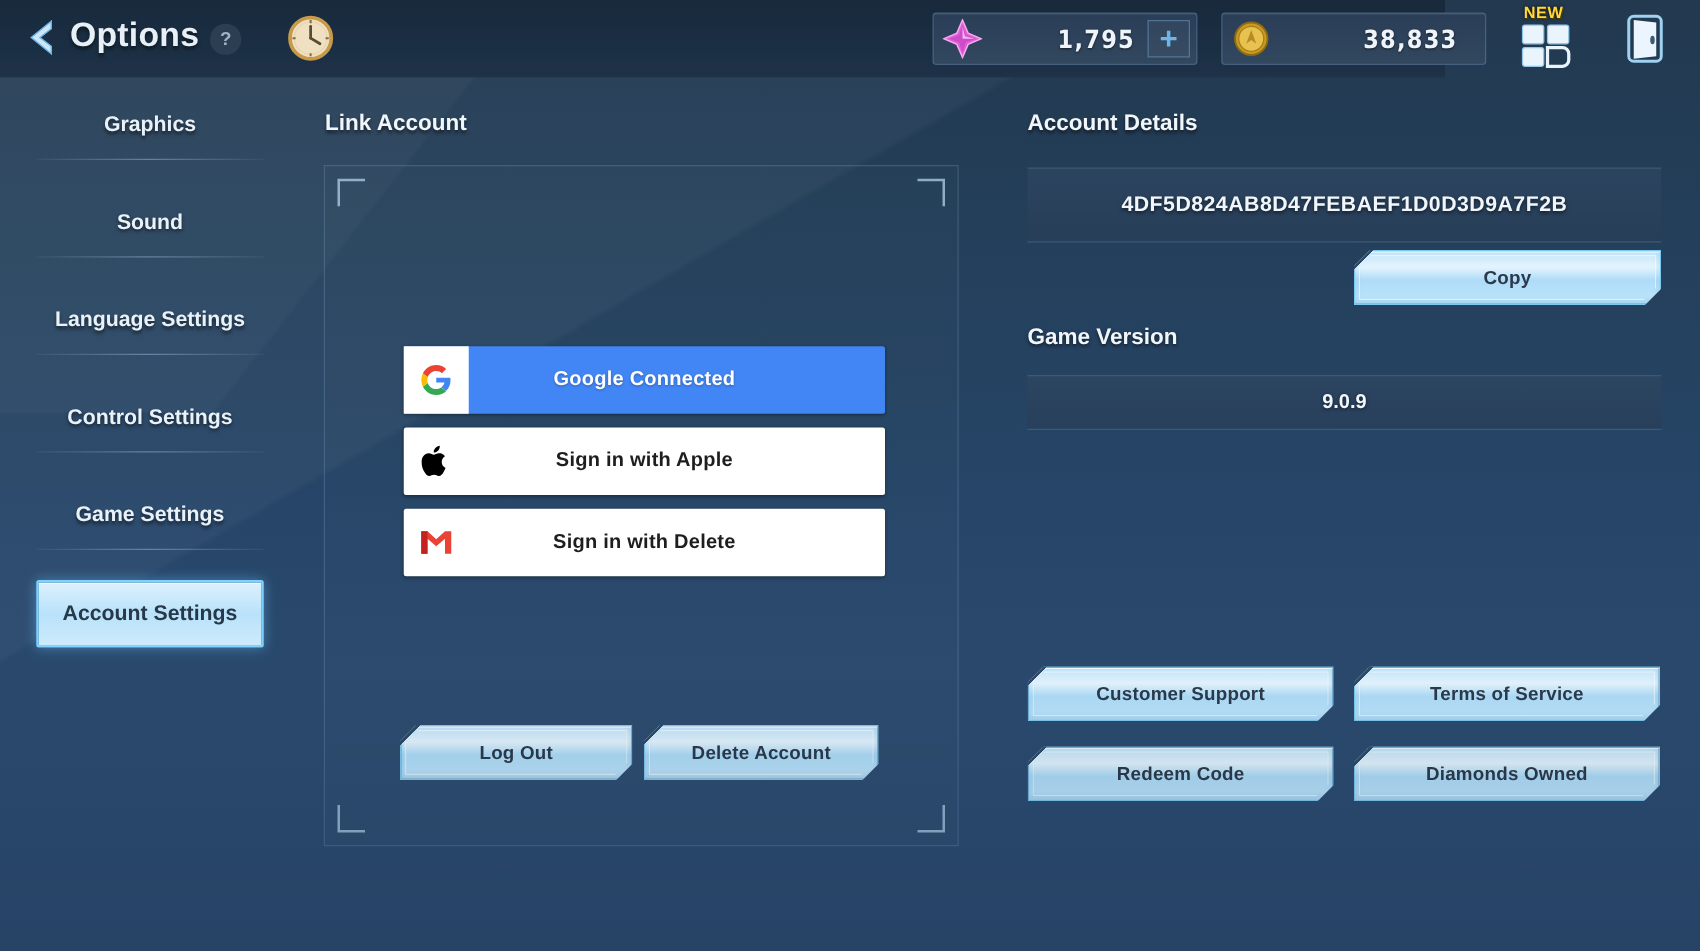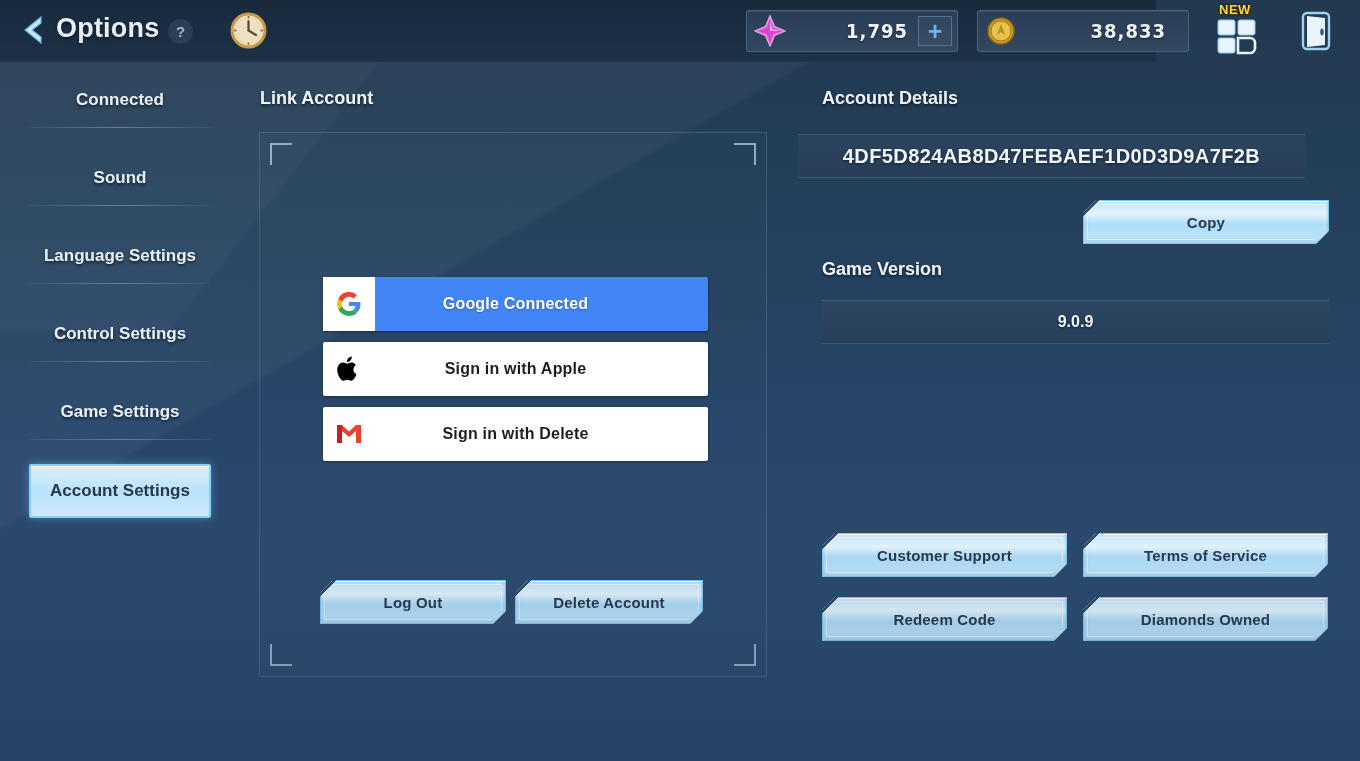--- a/index.html
+++ b/index.html
@@ -175,21 +175,21 @@
 
   
   .field{
     position:absolute;
     background:linear-gradient(180deg, rgba(46,70,97,.75) 0%, rgba(40,62,88,.75) 100%);
     border-top:1px solid rgba(150,195,230,.20);
     border-bottom:1px solid rgba(150,195,230,.16);
     display:flex; align-items:center; justify-content:center;
     color:#f0f6fb; font-weight:bold; text-shadow:0 1px 3px rgba(0,0,0,.55);
   }
-  #account-id-field{ left:798px; top:134px; width:507px; height:44px; font-size:20px; letter-spacing:.4px; }
+  #account-id-field{ left:822px; top:134px; width:507px; height:60px; font-size:17px; letter-spacing:.4px; }
   #version-field  { left:822px; top:300px; width:507px; height:44px; font-size:16px; }
 
   #btn-copy{ position:absolute; left:1083px; top:200px; width:246px; height:44px; }
 
   .quad{ position:absolute; left:822px; top:533px; width:507px; }
   .quad .gbtn{ position:absolute; width:245px; height:44px; }
   #btn-support { left:0;     top:0;  }
   #btn-terms   { left:261px; top:0;  }
   #btn-redeem  { left:0;     top:64px; }
   #btn-diamonds{ left:261px; top:64px; }
@@ -266,21 +266,21 @@
       <svg width="42" height="46" viewBox="0 0 42 46">
         <rect x="8" y="5" width="26" height="36" rx="4" fill="none" stroke="#9fd2f2" stroke-width="2.4"></rect>
         <path d="M12 8 L30 10 L30 37 L12 39 Z" fill="#eaf5fd"></path>
         <ellipse cx="27" cy="24" rx="1.8" ry="3.4" fill="#3b5a74"></ellipse>
       </svg>
     </div>
   </div>
 
   <div class="sidebar">
     <div class="nav-item" style="margin-top:10px;">
-        <span>Connected</span>
+        <span>Graphics</span>
         <i class="sep"></i>
       </div>
     <div class="nav-item" style="margin-top:22px;">
         <span>Sound</span>
         <i class="sep"></i>
       </div>
     <div class="nav-item" style="margin-top:22px;">
         <span>Language Settings</span>
         <i class="sep"></i>
       </div>

